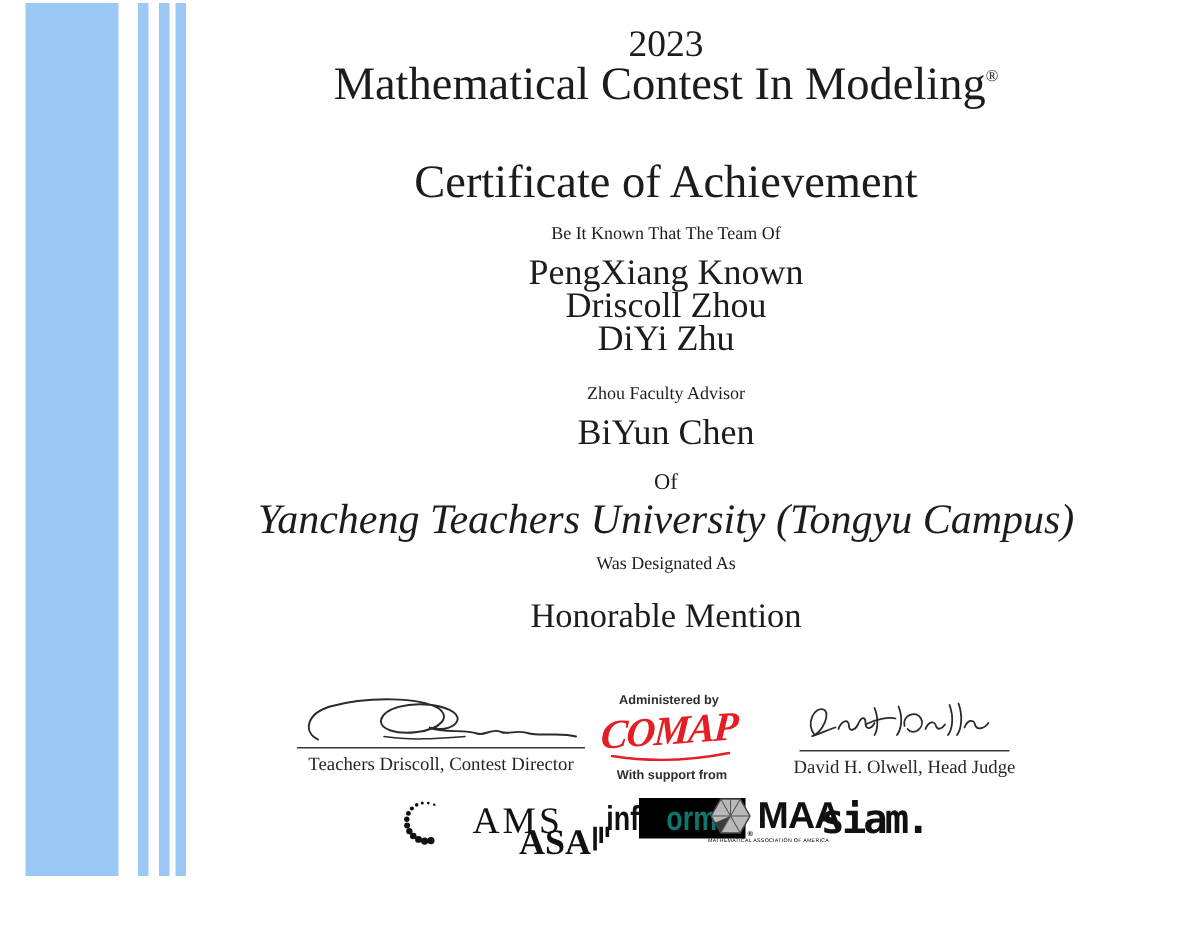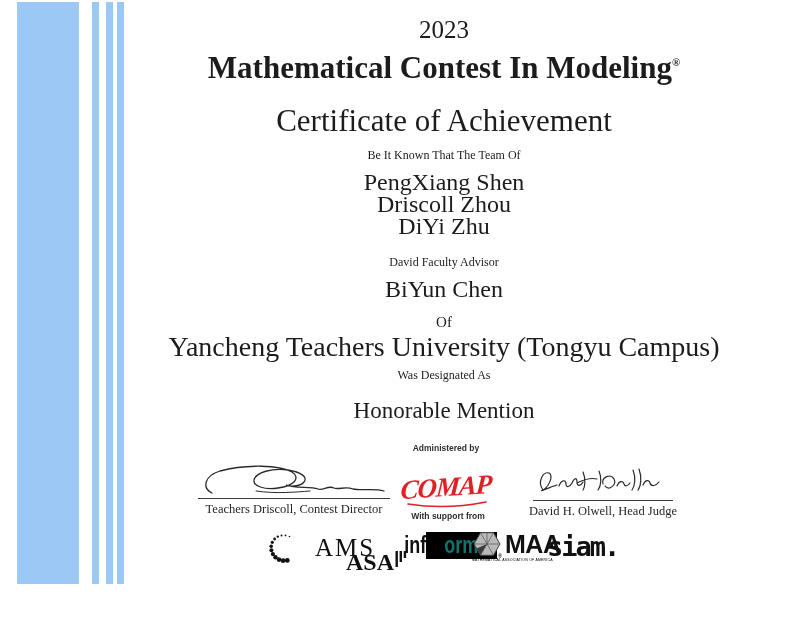--- a/index.html
+++ b/index.html
@@ -10,48 +10,48 @@
   
   .stripe{position:absolute;top:2px;height:582px;background:var(--stripe-color,#9CC8F6);}
   .stripe.band{left:17px;width:62px;}
   .stripe.s1{left:92px;width:7px;}
   .stripe.s2{left:106px;width:7px;}
   .stripe.s3{left:117px;width:7px;}
 
   
   .cline{position:absolute;left:128px;width:632px;text-align:center;white-space:nowrap;}
   .year{top:16px;font-size:25px;}
-  .title1{top:50px;font-size:31px;font-weight:bold;}
+  .title1{top:38px;font-size:31px;}
   .title1 sup{font-size:11px;vertical-align:12px;}
   .title2{top:103px;font-size:31px;}
   .lbl{font-size:12px;}
   .intro{top:148px;}
   .member0{top:169px;font-size:24px;}
   .member1{top:191px;font-size:24px;}
   .member2{top:213px;font-size:24px;}
   .advlbl{top:255px;}
   .advname{top:276px;font-size:24px;}
   .oflbl{top:314px;font-size:15px;}
-  .inst{top:331px;font-size:28px;}
+  .inst{top:331px;font-size:28px;font-style:italic;}
   .deslbl{top:368px;}
   .award{top:398px;font-size:23px;}
 
   
   .sigline{position:absolute;height:1px;background:#3a3a3a;}
   .sigline.left{left:198px;top:498px;width:192px;}
   .sigline.right{left:533px;top:500px;width:140px;}
   .sigcaption{position:absolute;font-size:12.5px;text-align:center;color:#262626;white-space:nowrap;}
   .cap-left{left:198px;top:502px;width:192px;}
   .cap-right{left:518px;top:504px;width:170px;}
   .sigsvg{position:absolute;}
   .sig-left-svg{left:198px;top:460px;}
   .sig-right-svg{left:533px;top:462px;}
 
   
-  .adminby{position:absolute;left:396px;top:443px;width:100px;text-align:center;
+  .adminby{position:absolute;left:396px;top:461px;width:100px;text-align:center;
     font-family:"Liberation Sans",sans-serif;font-weight:bold;font-size:8.5px;color:#2e2e2e;}
   .comap{position:absolute;left:396px;top:472px;width:100px;text-align:center;
     font-style:italic;font-weight:bold;font-size:27px;color:var(--accent-red,#E31E24);
     transform:rotate(-4deg) skewX(-8deg);letter-spacing:-1px;}
   .comap-swash{position:absolute;left:402px;top:501px;}
   .supportfrom{position:absolute;left:398px;top:511px;width:100px;text-align:center;
     font-family:"Liberation Sans",sans-serif;font-weight:bold;font-size:8.5px;color:#2e2e2e;}
 
   
   .logo-group{position:absolute;display:flex;align-items:center;color:#111;}
@@ -76,25 +76,25 @@
 <div class="stripe band"></div>
 <div class="stripe s1"></div>
 <div class="stripe s2"></div>
 <div class="stripe s3"></div>
 
 <div class="cline year">2023</div>
 <div class="cline title1"><span>Mathematical Contest In Modeling</span><sup>®</sup></div>
 <div class="cline title2">Certificate of Achievement</div>
 
 <div class="cline lbl intro">Be It Known That The Team Of</div>
-<div class="cline member0">PengXiang Shen</div>
+<div class="cline member0">PengXiang Known</div>
 <div class="cline member1">Driscoll Zhou</div>
 <div class="cline member2">DiYi Zhu</div>
 
-<div class="cline lbl advlbl">David Faculty Advisor</div>
+<div class="cline lbl advlbl">Zhou Faculty Advisor</div>
 <div class="cline advname">BiYun Chen</div>
 <div class="cline oflbl">Of</div>
 <div class="cline inst">Yancheng Teachers University (Tongyu Campus)</div>
 <div class="cline lbl deslbl">Was Designated As</div>
 <div class="cline award">Honorable Mention</div>
 
 <svg class="sigsvg sig-left-svg" width="192" height="40" viewBox="0 0 192 40">
   <path d="M14,33 C4,28 6,16 22,11 C48,4 82,5 94,12 C103,18 96,26 80,28 C66,30 55,26 56,20 C58,12 74,8 90,10 C103,12 110,17 106,22 C103,26 94,27 88,25 C98,29 112,26 120,29 C125,31 130,25 136,28 C141,30 147,26 155,29 C163,31 176,28 186,31" fill="none" stroke="#2a2a2a" stroke-width="1.3" stroke-linecap="round"></path>
   <path d="M58,31 C78,34 98,32 112,31" fill="none" stroke="#2a2a2a" stroke-width="1" stroke-linecap="round"></path>
 </svg>

